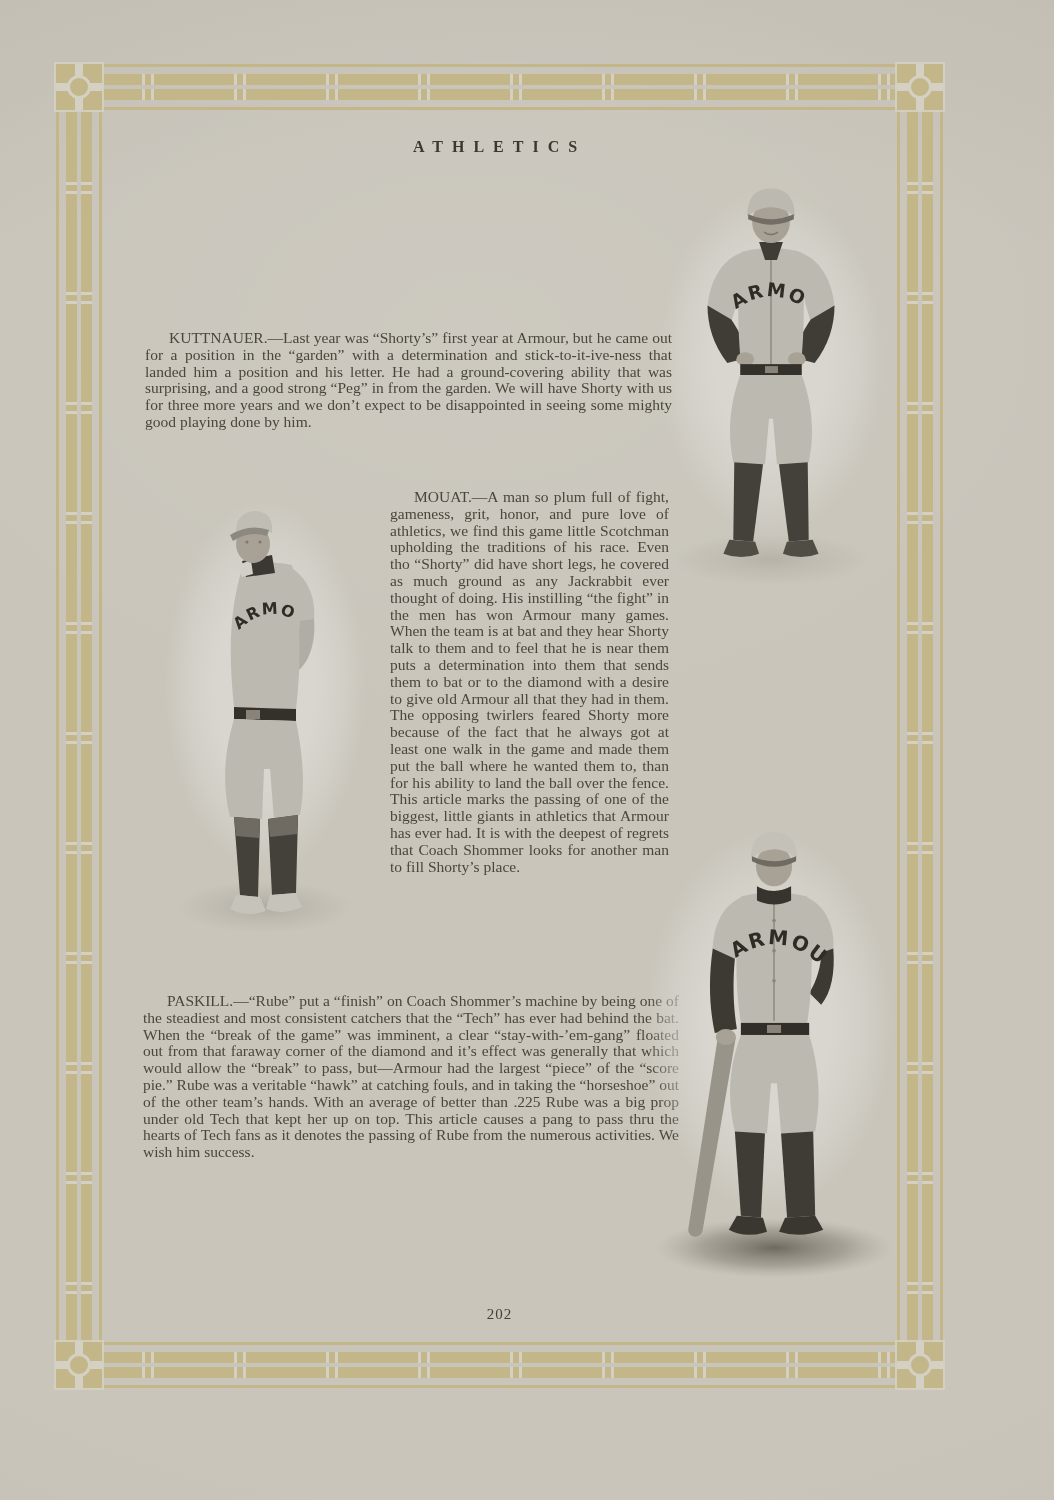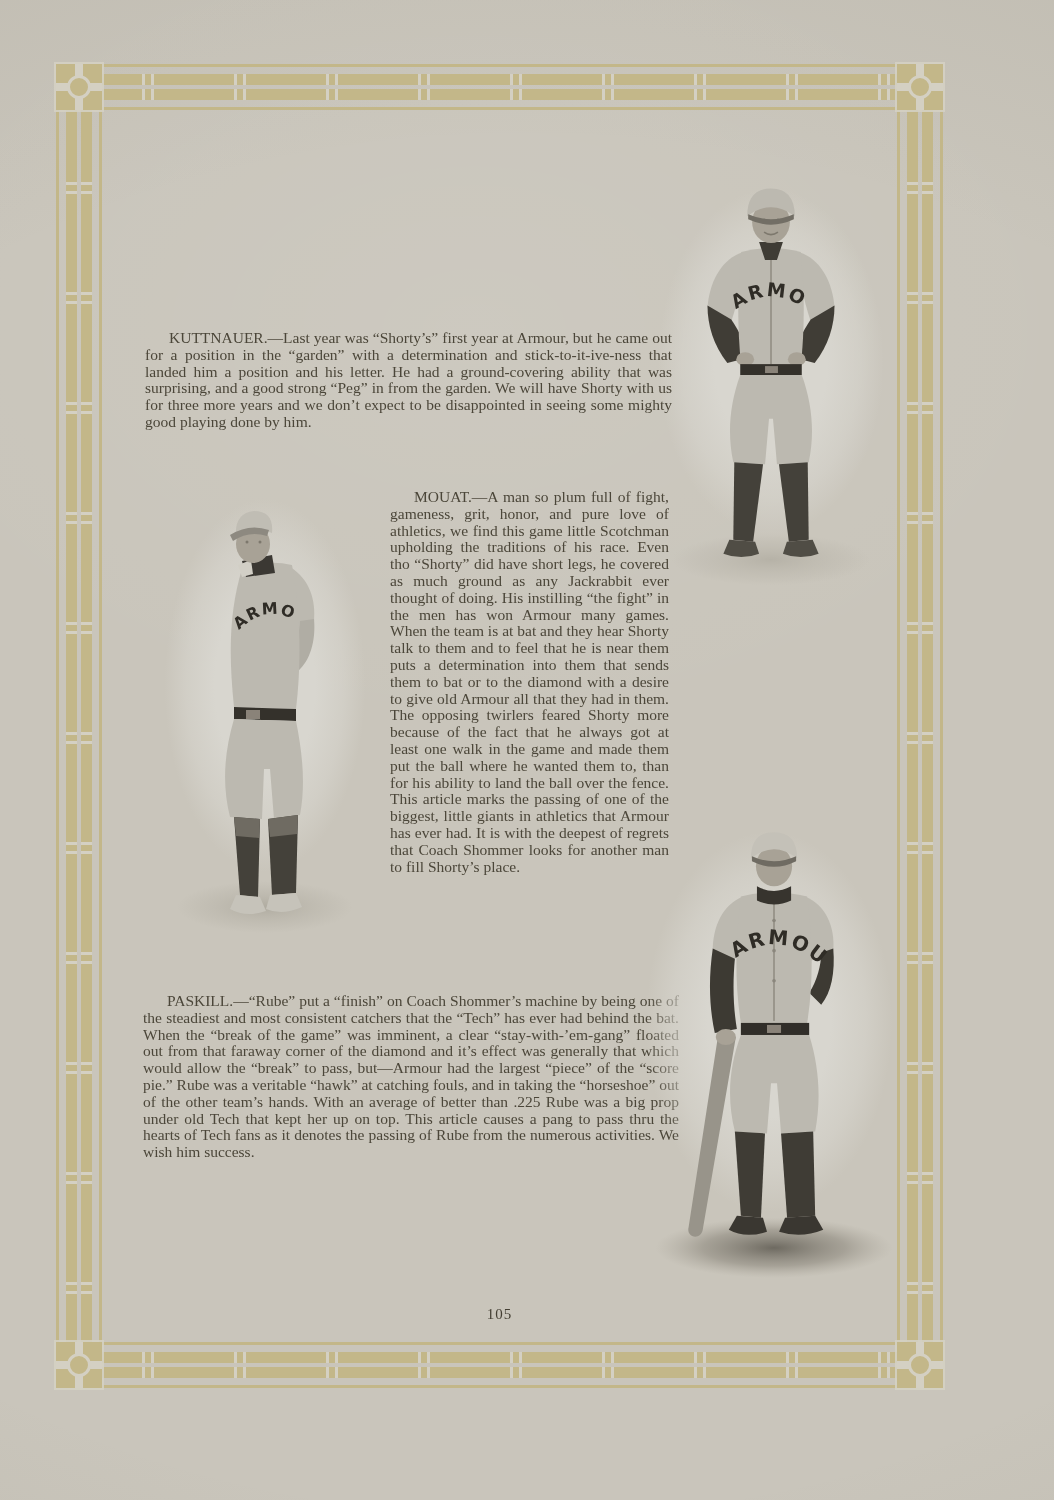--- a/index.html
+++ b/index.html
@@ -113,20 +113,21 @@
         <div class="ring"></div>
       </div>
     <div class="corner c-bl">
         <div class="ring"></div>
       </div>
     <div class="corner c-br">
         <div class="ring"></div>
       </div>
   </div>
 
+  <div class="heading">ATHLETICS</div>
 
   <figure class="photo photo1">
     <svg viewBox="0 0 260 440">
       <defs>
         <radialGradient id="shA" cx="50%" cy="50%" r="50%">
           <stop offset="0%" stop-color="#a29e92" stop-opacity="0.5"></stop>
           <stop offset="70%" stop-color="#b4b0a5" stop-opacity="0.25"></stop>
           <stop offset="100%" stop-color="#b4b0a5" stop-opacity="0"></stop>
         </radialGradient>
       </defs>
@@ -236,15 +237,15 @@
       <circle cx="152" cy="64" r="1.6" fill="#7d786d"></circle>
       <path d="M122,58 Q122,32 145,32 Q168,32 168,58 Q156,49 145,49 Q134,49 122,58 Z" fill="#c4c1b8"></path>
       <path d="M123,56 Q145,66 167,56 L167,61 Q145,72 123,61 Z" fill="#6f6b62"></path>
       <path id="arcC" d="M104,160 Q145,128 186,160" fill="none"></path>
       <text class="jersey-text" font-size="20" letter-spacing="2">
         <textPath href="#arcC" startOffset="4%">ARMOUR</textPath>
       </text>
     </svg>
   </figure>
 
-  <div class="page-number">105</div>
+  <div class="page-number">202</div>
 
 </div>
 
 </body></html>

